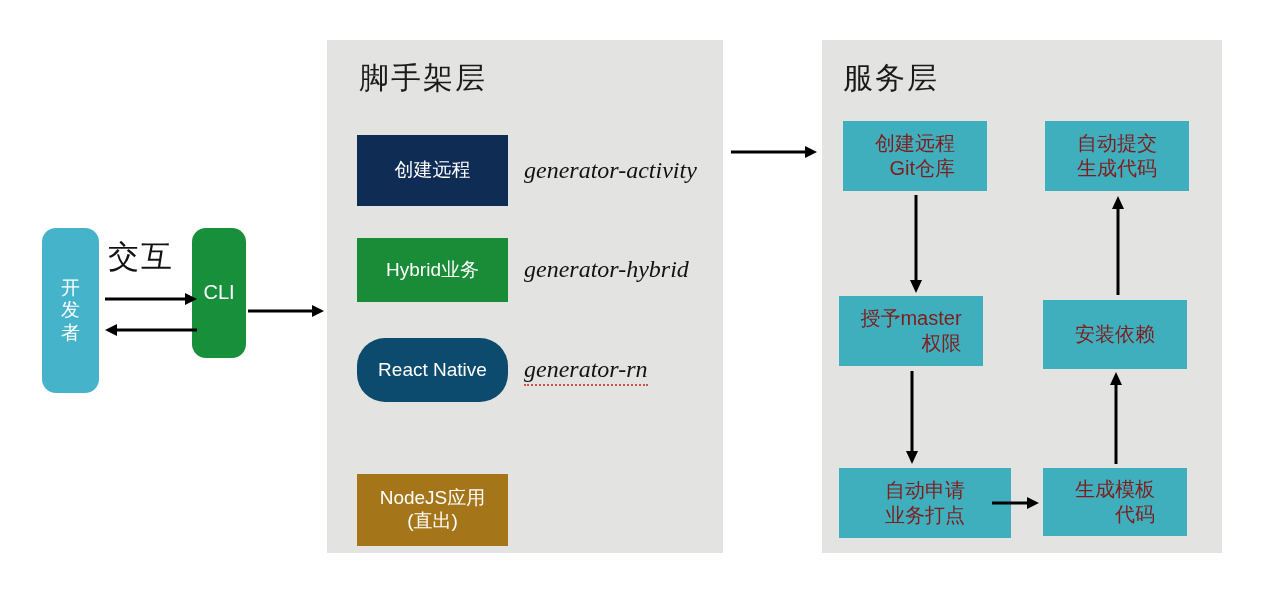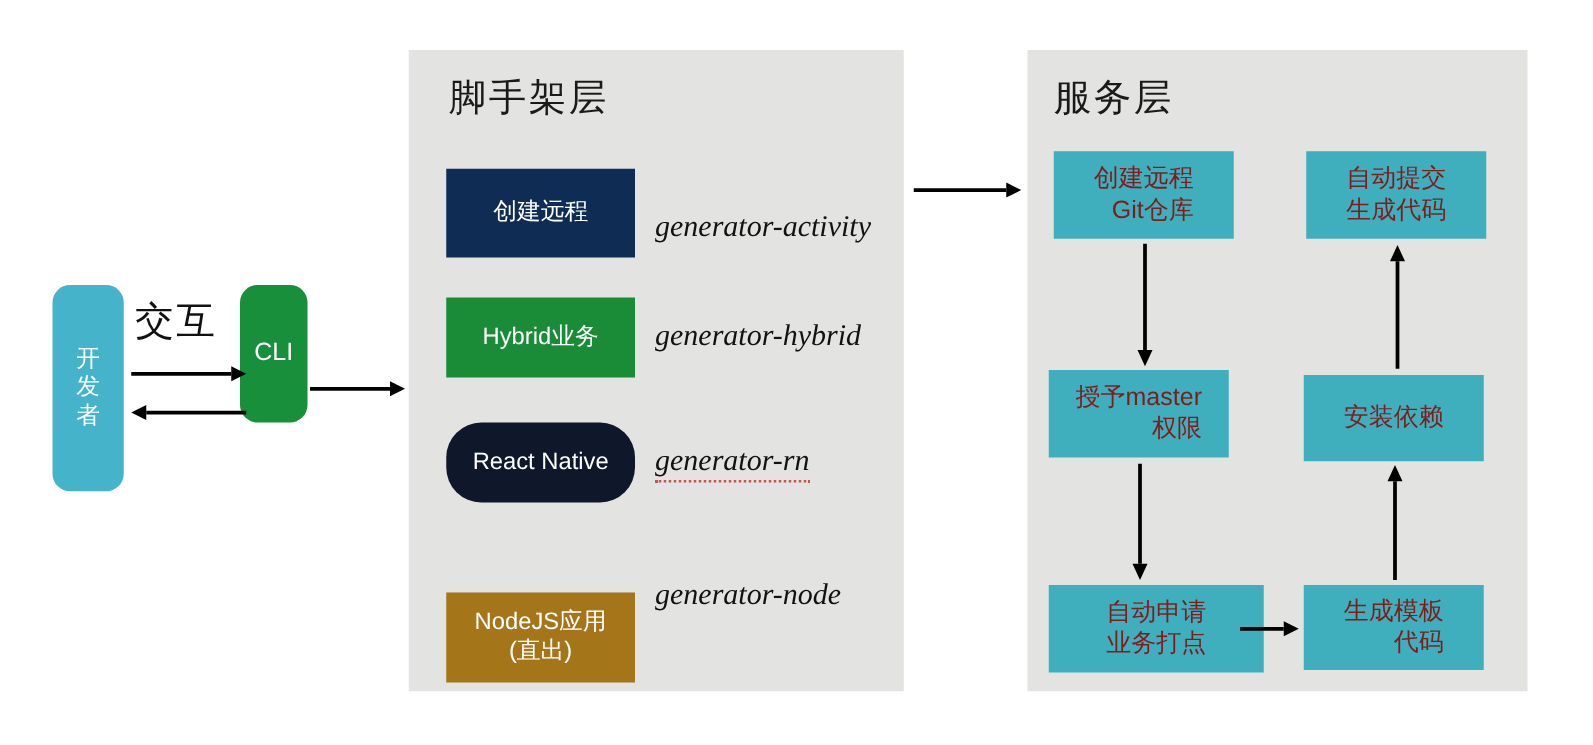--- a/index.html
+++ b/index.html
@@ -25,21 +25,21 @@
 
   
   .actor-dev {
     left: 42px; top: 228px; width: 57px; height: 165px;
     background: #45B4CB;
     border-radius: 14px;
     font-size: 19px;
     letter-spacing: 0px;
   }
   .actor-cli {
-    left: 192px; top: 228px; width: 54px; height: 110px;
+    left: 192px; top: 228px; width: 54px; height: 130px;
     background: #188F3B;
     border-radius: 14px;
     font-size: 20px;
   }
   .interact-label {
     position: absolute;
     left: 108px; top: 236px;
     font-family: "Liberation Serif", "DejaVu Serif", serif;
     font-size: 31px;
     color: #111111;
@@ -129,31 +129,30 @@
     <svg width="76" height="14" viewBox="0 0 76 14">
       <line x1="0" y1="7" x2="64" y2="7" stroke="#000" stroke-width="3"></line>
       <polygon points="64,1 76,7 64,13" fill="#000"></polygon>
     </svg>
   </div>
 
   <div class="panel" id="panel-scaffold"></div>
   <div class="panel-title" id="title-scaffold">脚手架层</div>
 
   <div class="gen-box" style="left:357px; top:135px; width:151px; height:71px; background:#0E2C54;">创建远程</div>
-  <div class="gen-label" style="left:524px; top:157px;margin-top:12px;">generator-activity</div>
+  <div class="gen-label" style="left:524px; top:157px;">generator-activity</div>
 
   <div class="gen-box" style="left:357px; top:238px; width:151px; height:64px; background:#1A8C38;">Hybrid业务</div>
   <div class="gen-label" style="left:524px; top:256px;">generator-hybrid</div>
 
-  <div class="gen-box" style="left:357px; top:338px; width:151px; height:64px; background:#0f172a;border-radius:28px;">React Native</div>
+  <div class="gen-box" style="left:357px; top:338px; width:151px; height:64px; background:#0c4a6e;border-radius:28px;">React Native</div>
   <div class="gen-label spellcheck" style="left:524px; top:356px;">generator-rn</div>
 
   <div class="gen-box" style="left:357px; top:444px; width:151px; height:72px; background:#A5751A;margin-top:30px;">NodeJS应用
 (直出)</div>
-  <div class="gen-label" style="left:524px; top:463px;">generator-node</div>
 
   <div class="arrow" style="left:731px; top:145px;">
     <svg width="86" height="14" viewBox="0 0 86 14">
       <line x1="0" y1="7" x2="74" y2="7" stroke="#000" stroke-width="3"></line>
       <polygon points="74,1 86,7 74,13" fill="#000"></polygon>
     </svg>
   </div>
 
   <div class="panel" id="panel-service"></div>
   <div class="panel-title" id="title-service">服务层</div>

